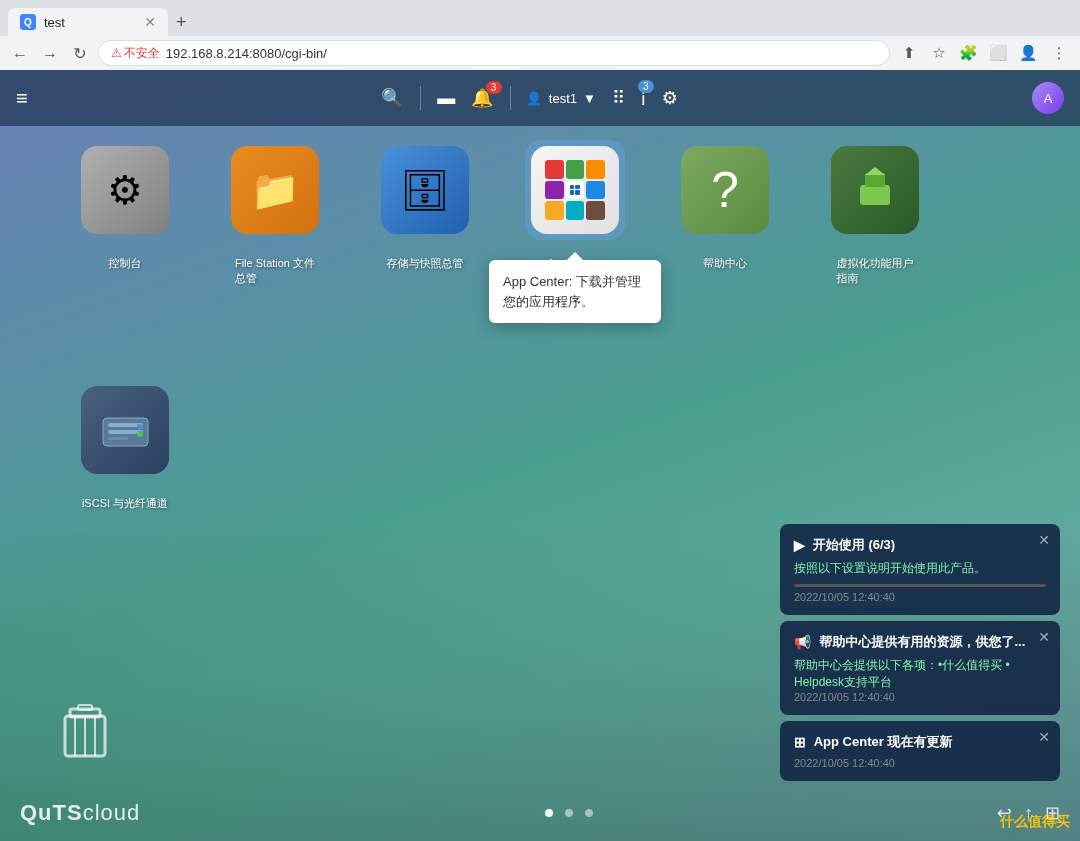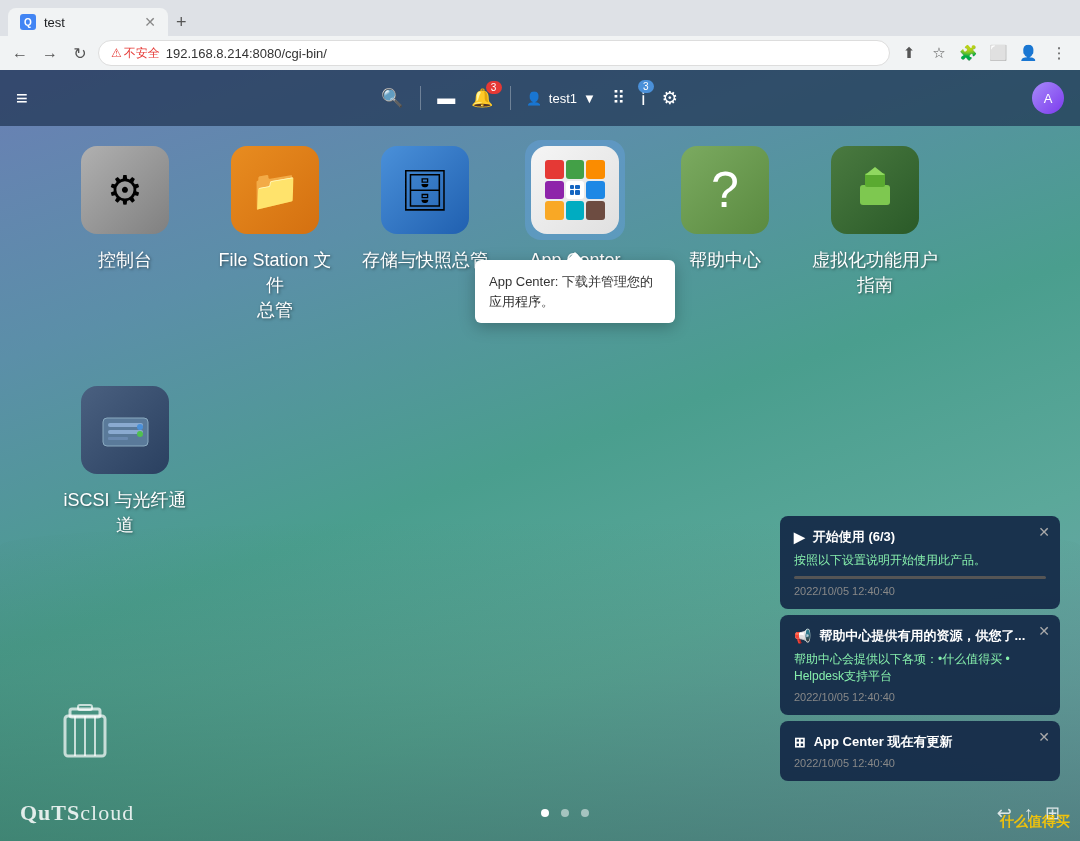--- a/index.html
+++ b/index.html
@@ -169,23 +169,22 @@
       display: flex; align-items: center; justify-content: center;
     }
     .app-icon {
       width: 88px; height: 88px;
       border-radius: 16px;
       display: flex; align-items: center; justify-content: center;
       font-size: 40px;
     }
     .app-label {
       color: white;
-      font-size: 18px;
-      text-align: center;
-      margin-top: 8px;
+      font-size: 11px;
+      margin-top: 16px;
       text-shadow: 1px 1px 3px rgba(0,0,0,0.5);
       line-height: 1.4;
     }
 
     
     .icon-control {
       background: linear-gradient(135deg, #b0b0b0, #808080);
     }
     
     .icon-file {
@@ -230,21 +229,21 @@
     .tooltip {
       position: absolute;
       top: 120px;
       left: 50%;
       transform: translateX(-50%);
       background: white;
       border-radius: 6px;
       padding: 12px 14px;
       font-size: 13px;
       color: #333;
-      width: 200px;
+      width: 172px;
       box-shadow: 0 4px 16px rgba(0,0,0,0.25);
       z-index: 20;
       line-height: 1.5;
     }
     .tooltip::before {
       content: '';
       position: absolute;
       top: -8px;
       left: 50%;
       transform: translateX(-50%);
@@ -293,41 +292,41 @@
       background: #555;
       border-radius: 2px;
       margin: 8px 0 4px;
     }
     .notif-progress-bar {
       height: 100%;
       background: #4a90d9;
       border-radius: 2px;
       width: 0%;
     }
-    .notif-time { color: #888; font-size: 11px; margin-top: 6px; }
+    .notif-time { color: #888; font-size: 11px; margin-top: 0; }
     .notif-count { color: #888; font-size: 11px; text-align: right; margin-top: 4px; }
     .notif-icon { font-size: 14px; }
 
     
     .bottombar {
       position: absolute;
       bottom: 0; left: 0; right: 0;
       height: 56px;
       display: flex;
       align-items: center;
       padding: 0 20px;
       z-index: 10;
     }
     .brand-logo {
       color: rgba(255,255,255,0.85);
       font-size: 22px;
       font-weight: 300;
       letter-spacing: 1px;
     }
-    .brand-logo span { font-weight: 700; font-family: Liberation Serif, serif; }
+    .brand-logo span { font-weight: 700; }
     .bottombar-center {
       flex: 1;
       display: flex;
       align-items: center;
       justify-content: center;
       gap: 12px;
     }
     .page-dot {
       width: 8px; height: 8px;
       border-radius: 50%;

